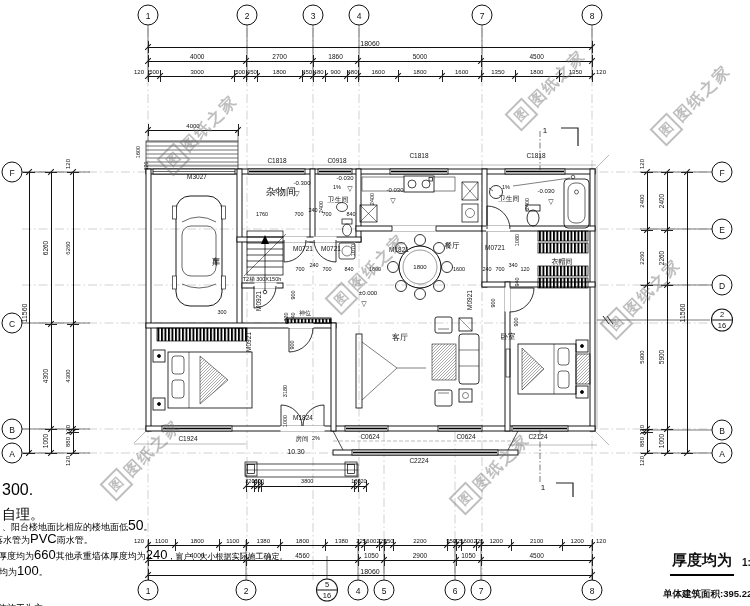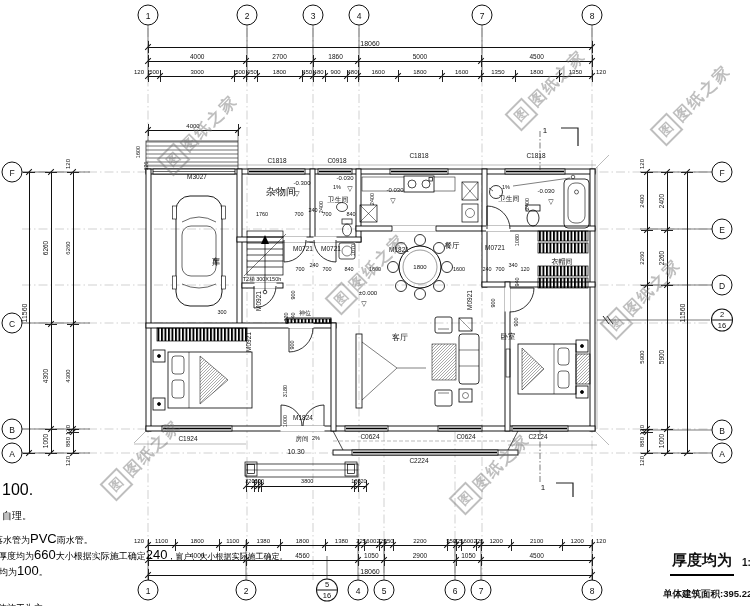--- a/index.html
+++ b/index.html
@@ -719,23 +719,24 @@
       <span>图纸之家</span>
     </div>
     <div class="wm" style="left: 143px; top: 458px;">
       <span class="wlogo">图</span>
       <span>图纸之家</span>
     </div>
     <div class="wm" style="left: 492px; top: 472px;">
       <span class="wlogo">图</span>
       <span>图纸之家</span>
     </div>
-    <div class="note" style="left: 2px; top: 481px;"><span style="font-size: 16px;">100.</span></div>
-    <div class="note" style="left: 2px; top: 505px;"><span style="font-size: 10px;">自理。</span></div>
+    <div class="note" style="left: 2px; top: 481px;"><span style="font-size: 16px;">300.</span></div>
+    <div class="note" style="left: 2px; top: 505px;"><span style="font-size: 14px;">自理。</span></div>
+    <div class="note" style="left: 2px; top: 516px;"><span style="font-size: 9px;">、阳台楼地面比相应的楼地面低</span><span style="font-size: 14px;">50</span><span style="font-size: 9px;">。</span></div>
     <div class="note" style="left: -6px; top: 529px;"><span style="font-size: 9px;">落水管为</span><span style="font-size: 13px;">PVC</span><span style="font-size: 9px;">雨水管。</span></div>
-    <div class="note" style="left: -2px; top: 545px;"><span style="font-size: 9px;">厚度均为</span><span style="font-size: 13px;">660</span><span style="font-size: 9px;">大小根据实际施工确定</span><span style="font-size: 13px;">240</span><span style="font-size: 8px;">，窗户、大小根据实际施工确定。</span></div>
+    <div class="note" style="left: -2px; top: 545px;"><span style="font-size: 9px;">厚度均为</span><span style="font-size: 13px;">660</span><span style="font-size: 9px;">其他承重墙体厚度均为</span><span style="font-size: 13px;">240</span><span style="font-size: 8px;">，窗户、大小根据实际施工确定。</span></div>
     <div class="note" style="left: -10px; top: 561px;"><span style="font-size: 9px;">缝均为</span><span style="font-size: 13px;">100</span><span style="font-size: 9px;">。</span></div>
     <div class="note" style="left: -2px; top: 597px;"><span style="font-size: 9px;">体施工为主</span></div>
   </div>
 
 <div id="title-block">厚度均为</div>
 <div id="title-scale">1:</div>
 <div id="area-note">单体建筑面积:395.220M</div>
 
 </body></html>

